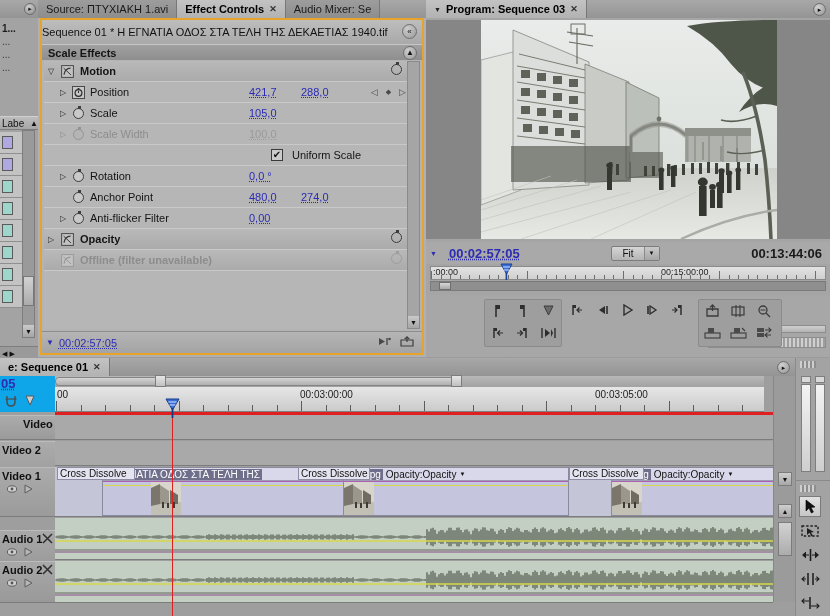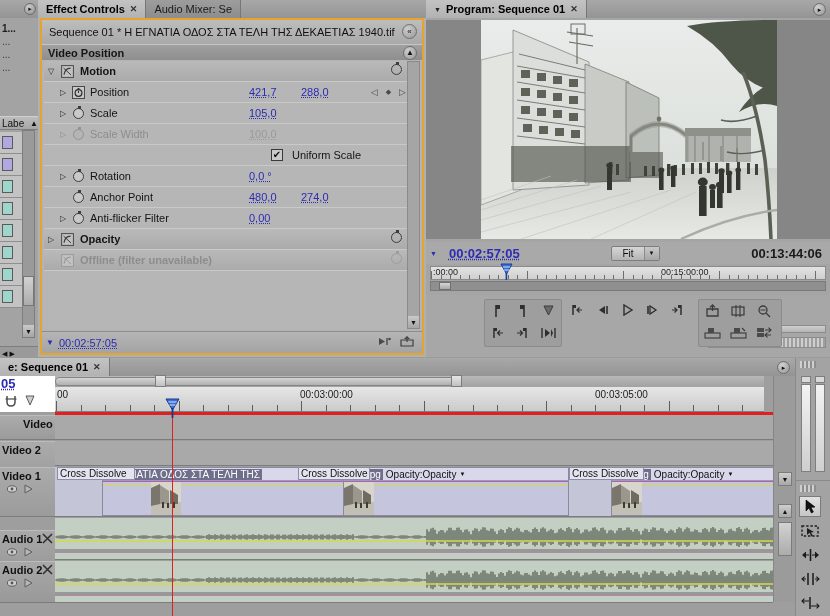--- a/index.html
+++ b/index.html
@@ -95,21 +95,21 @@
   }
   #fx .fx-tabbar { left:0; top:0; width:388px; display:flex; }
   #fx-frame {
     position:absolute; left:2px; top:18px; width:384px; height:337px;
     border: 2px solid #e8a32a;
     background: #b4b4b4;
   }
   #fx-clipbar {
     position:absolute; left:0; top:0; right:0; height:24px;
     background: linear-gradient(#bdbdbd,#a9a9a9);
-    display:flex; align-items:center; padding-left:7px;
+    display:flex; align-items:center; padding-left:0;
     font-size:11px; color:#111; white-space:nowrap; overflow:hidden;
   }
   #fx-clipbar .collapse-ic {
     position:absolute; right:5px; top:4px; width:15px; height:15px;
     border-radius:50%; background:radial-gradient(circle at 35% 30%,#cdcdcd,#9a9a9a);
     border:1px solid #6f6f6f; font-size:8px;
     display:flex; align-items:center; justify-content:center;
   }
   #fx-sectionhdr {
     position:absolute; left:0; top:24px; right:0; height:16px;
@@ -308,21 +308,21 @@
   #tl .tl-menu {
     position:absolute; right:5px; top:3px; width:13px; height:13px; border-radius:50%;
     background:radial-gradient(circle at 35% 30%,#d2d2d2,#949494);
     border:1px solid #6d6d6d; display:flex; align-items:center; justify-content:center;
     font-size:7px;
   }
   #tl-body { position:absolute; left:0; top:18px; right:0; bottom:0; background:#9e9e9e; }
 
   #tl-tchdr {
     position:absolute; left:0; top:0; width:55px; height:36px;
-    background:#ffffff;
+    background:#0ea5e9;
   }
   #tl-tchdr .tc {
     font-size:13px; font-weight:bold; color:#2b2bb5; padding-left:1px;
     text-decoration:underline; text-decoration-style:dotted;
   }
   #tl-tchdr .tools { display:flex; gap:6px; padding-left:4px; margin-top:3px; }
 
   #tl-rulerwrap {
     position:absolute; left:55px; top:0; right:31px; height:28px;
   }
@@ -514,36 +514,39 @@
       <div class="arr" style="bottom:0">▼</div>
     </div>
     <div class="ls-hscroll">
       <span>◀</span>
       <span>▶</span>
     </div>
   </div>
 
   <div id="fx">
     <div class="panel-tabbar fx-tabbar" id="fx-tabs">
+        <div class="tab">
+          <span>Source: ΠΤΥΧΙΑΚΗ 1.avi</span>
+        </div>
         <div class="tab active">
           <span>Effect Controls</span>
           <span class="x">✕</span>
         </div>
         <div class="tab">
           <span>Audio Mixer: Se</span>
         </div>
       </div>
 
     <div id="fx-frame">
       <div id="fx-clipbar">
         <span>Sequence 01 * Η ΕΓΝΑΤΙΑ ΟΔΟΣ ΣΤΑ ΤΕΛΗ ΤΗΣ ΔΕΚΑΕΤΙΑΣ 1940.tif</span>
         <span class="collapse-ic">«</span>
       </div>
       <div id="fx-sectionhdr">
-        <span>Video Position</span>
+        <span>Scale Effects</span>
         <span class="up">▲</span>
       </div>
       <div id="fx-list">
           <div class="fxrow grp">
             <div class="fx-disc">▽</div>
             <div class="fx-fxicon">
               <svg width="13" height="13" viewBox="0 0 13 13">
                 <rect x="0.6" y="0.6" width="11.8" height="11.8" fill="#c2c2c2" stroke="#4a4a4a" stroke-width="1"></rect>
                 <path d="M3 9.6 Q4 3.4 9.6 3.2" fill="none" stroke="#3a3a3a" stroke-width="1.3"></path>
                 <path d="M2.6 3 L10 10" stroke="#3a3a3a" stroke-width="1"></path>
@@ -672,21 +675,21 @@
           </span>
         </span>
       </div>
     </div>
   </div>
 
   <div id="prog">
     <div class="panel-tabbar pg-tabbar">
       <div class="tab active">
         <span class="tri">▼</span>
-        <span>Program: Sequence 01</span>
+        <span>Program: Sequence 03</span>
         <span class="x">✕</span>
       </div>
     </div>
     <div class="pg-menu">▸</div>
 
     <div id="pg-side-l"></div>
     <div id="pg-side-r"></div>
 
     <div id="pg-video">
       <svg width="296" height="219" viewBox="0 0 296 219">

